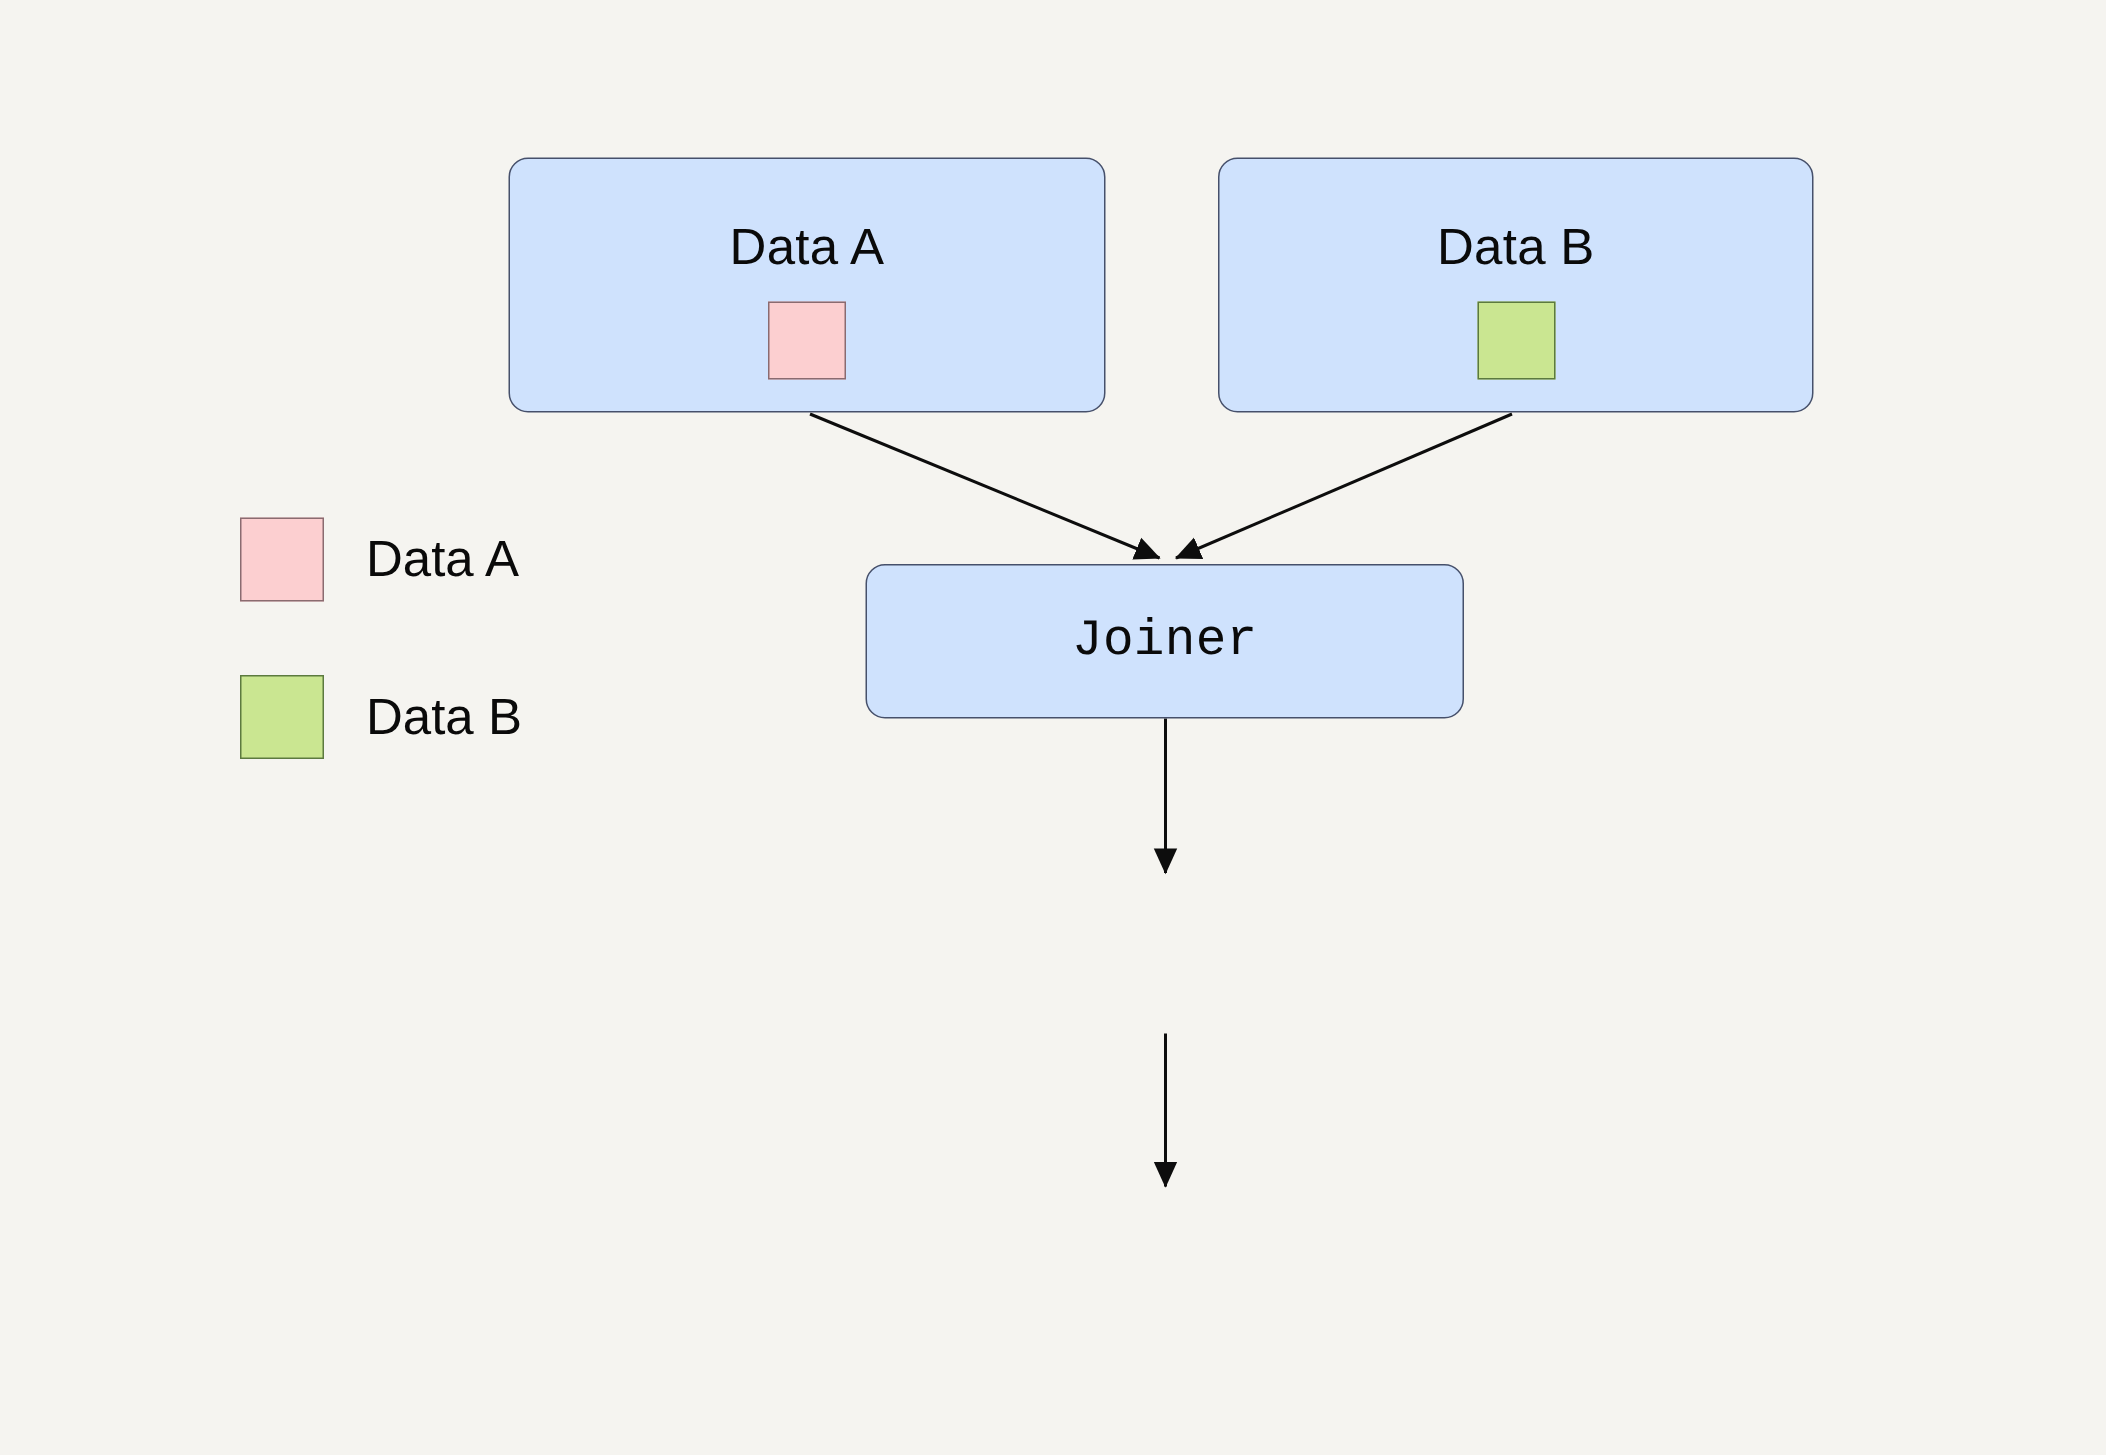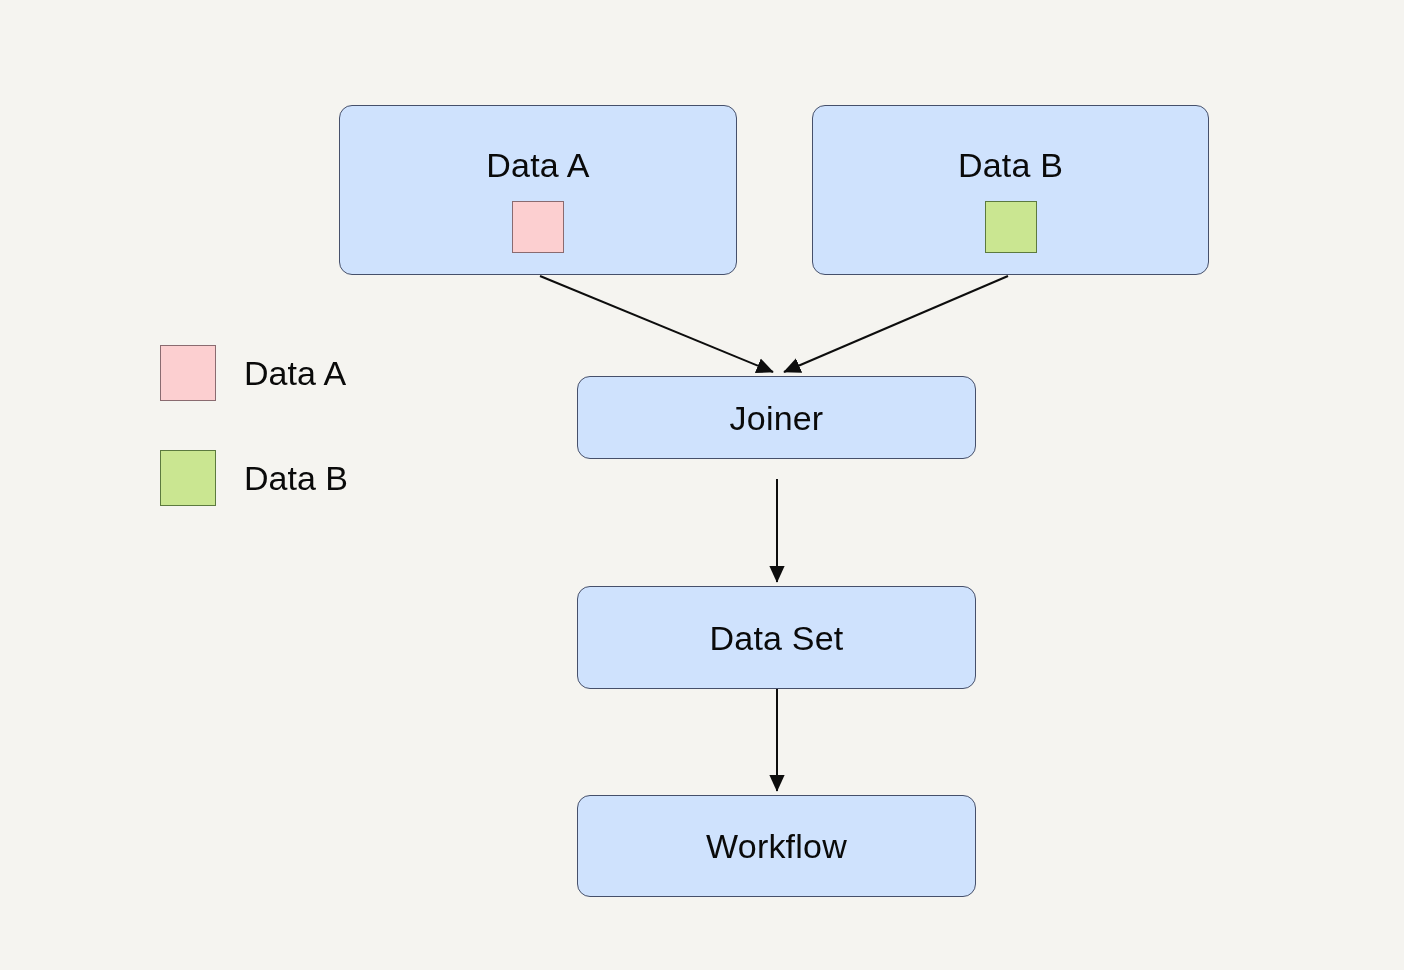--- a/index.html
+++ b/index.html
@@ -124,31 +124,25 @@
   <div class="node node-source" style="left:339px; top:93px; width:398px; height:170px;">
     <div class="node-label">Data A</div>
     <div class="inner-swatch swatch-pink"></div>
   </div>
 
   <div class="node node-source" style="left:812px; top:93px; width:397px; height:170px;">
     <div class="node-label">Data B</div>
     <div class="inner-swatch swatch-green"></div>
   </div>
 
-  <div class="node node-process" style="left:577px; top:364px; width:399px; height:83px;">
+  <div class="node node-process" style="left:577px; top:364px; width:399px; height:103px;font-family:Liberation Mono, monospace;">
     <div class="node-label">Joiner</div>
   </div>
 
-  <div class="node node-process" style="left:577px; top:574px; width:399px; height:103px;">
-    <div class="node-label">Data Set</div>
-  </div>
 
-  <div class="node node-process" style="left:577px; top:783px; width:399px; height:102px;">
-    <div class="node-label">Workflow</div>
-  </div>
 
   <div class="legend">
 
     <div class="legend-row">
       <div class="legend-swatch swatch-pink"></div>
       <div class="legend-text">Data A</div>
     </div>
 
     <div class="legend-row">
       <div class="legend-swatch swatch-green"></div>

